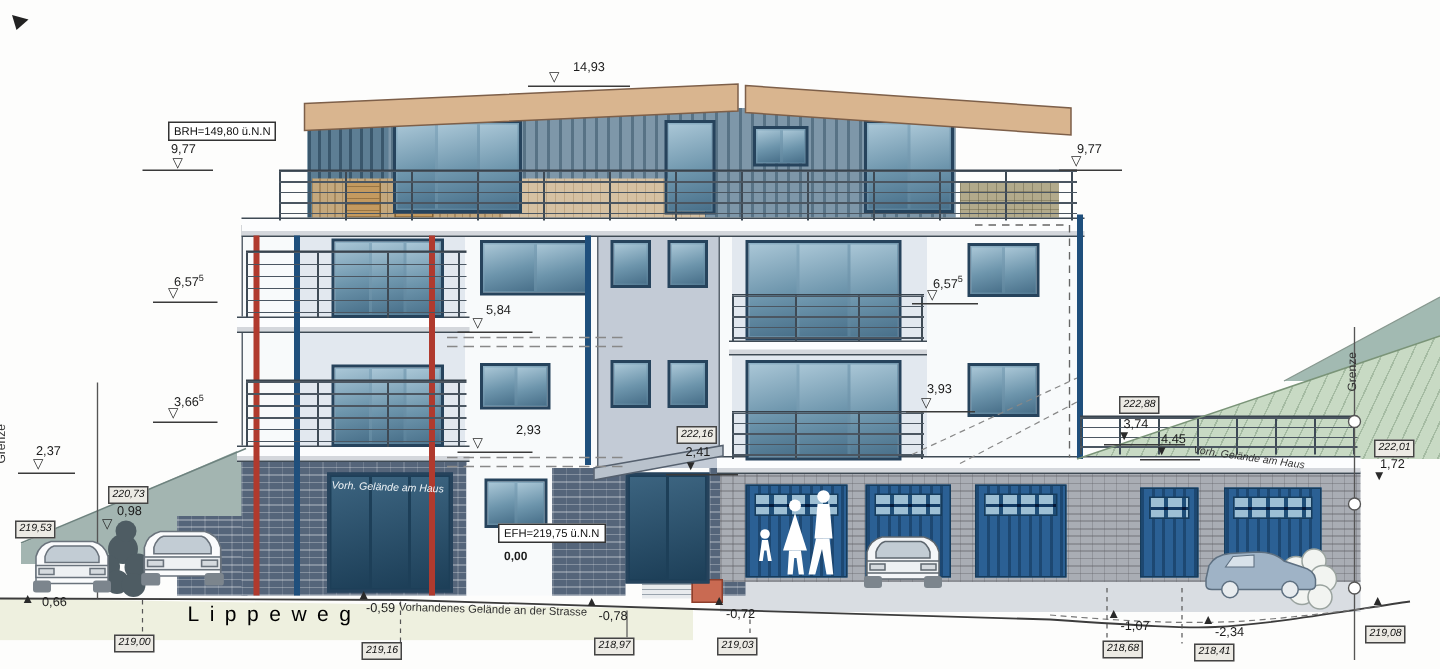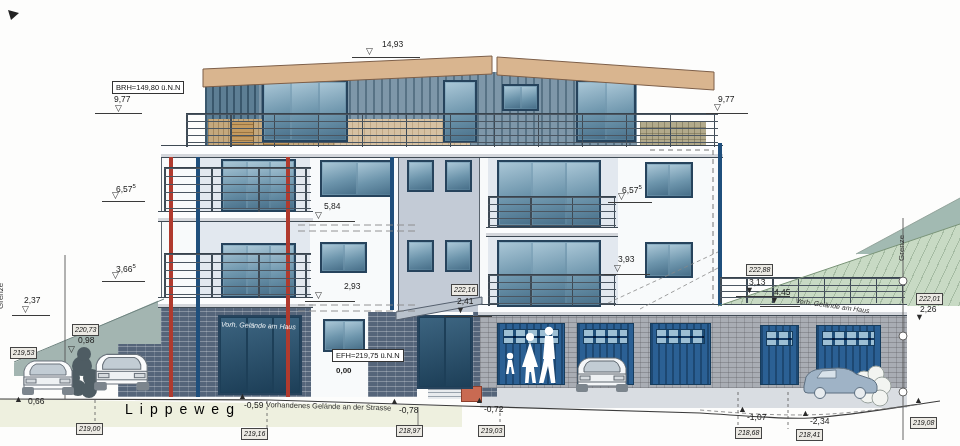--- a/index.html
+++ b/index.html
@@ -402,27 +402,27 @@
     <div class="ul" style="left: 444px; width: 48px; top: 316px;"></div>
     <div class="mlabel" style="left: 718px; top: 95px;">9,77</div>
     <span class="tri" style="left: 714px; top: 103px;">▽</span>
     <div class="ul" style="left: 706px; width: 42px; top: 113px;"></div>
     <div class="mlabel" style="left: 622px; top: 183px;">6,57<sup>5</sup></div>
     <span class="tri" style="left: 618px; top: 192px;">▽</span>
     <div class="ul" style="left: 608px; width: 44px; top: 202px;"></div>
     <div class="mlabel" style="left: 618px; top: 255px;">3,93</div>
     <span class="tri" style="left: 614px; top: 264px;">▽</span>
     <div class="ul" style="left: 604px; width: 46px; top: 274px;"></div>
-    <div class="mlabel" style="left: 749px; top: 278px;">3,13</div>
+    <div class="mlabel" style="left: 749px; top: 278px;">3,74</div>
     <span class="tri" style="left: 745px; top: 286px;">▼</span>
     <div class="ul" style="left: 736px; width: 54px; top: 296px;"></div>
     <div class="mlabel" style="left: 774px; top: 288px;">4,45</div>
     <span class="tri" style="left: 770px; top: 296px;">▼</span>
     <div class="ul" style="left: 760px; width: 40px; top: 306px;"></div>
-    <div class="mlabel" style="left: 920px; top: 305px;">2,26</div>
+    <div class="mlabel" style="left: 920px; top: 305px;">1,72</div>
     <span class="tri" style="left: 915px; top: 313px;">▼</span>
     <div class="mlabel" style="left: 244px; top: 401px;">-0,59</div>
     <span class="tri" style="left: 238px; top: 392px;">▲</span>
     <div class="mlabel" style="left: 399px; top: 406px;">-0,78</div>
     <span class="tri" style="left: 390px; top: 397px;">▲</span>
     <div class="mlabel" style="left: 484px; top: 405px;">-0,72</div>
     <span class="tri" style="left: 475px; top: 396px;">▲</span>
     <div class="mlabel" style="left: 747px; top: 413px;">-1,07</div>
     <span class="tri" style="left: 738px; top: 405px;">▲</span>
     <div class="mlabel" style="left: 810px; top: 417px;">-2,34</div>

